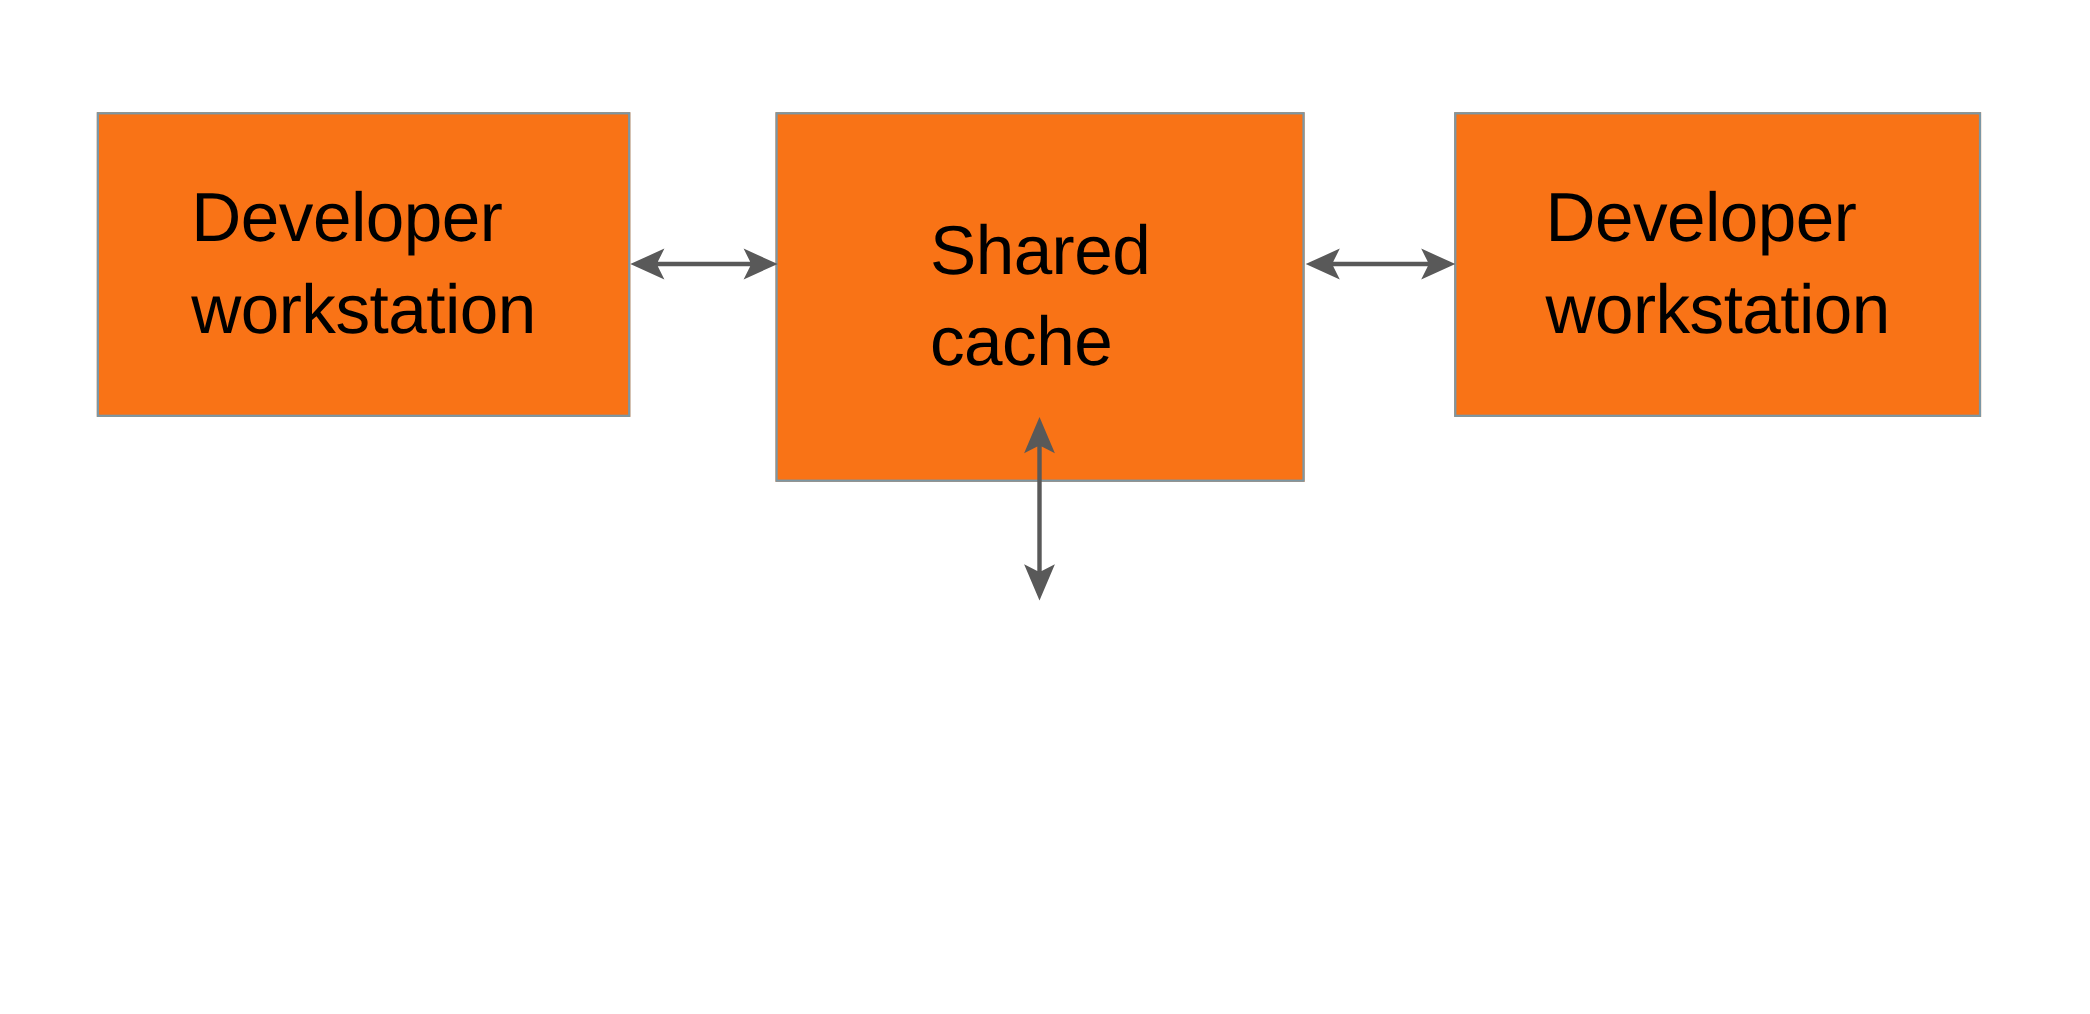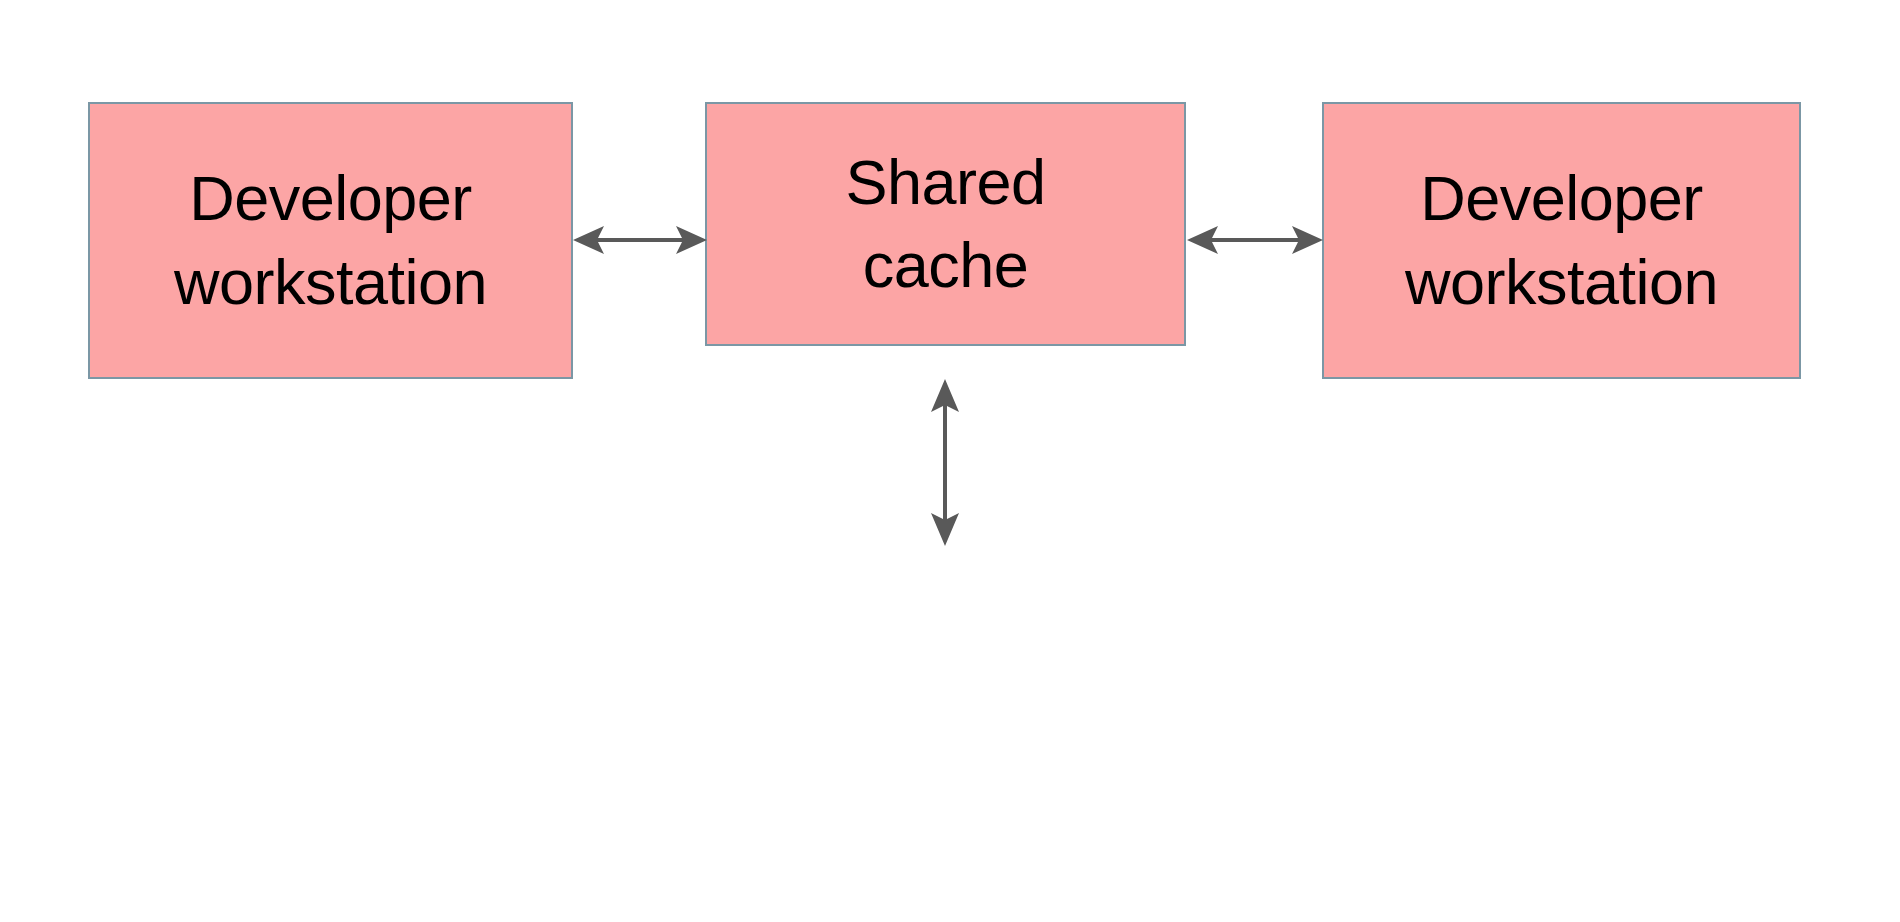--- a/index.html
+++ b/index.html
@@ -14,39 +14,38 @@
   #canvas {
     position: relative;
     width: 1900px;
     height: 922px;
     background: #ffffff;
     overflow: hidden;
   }
   .node {
     position: absolute;
     box-sizing: border-box;
-    background: #fca5a5;
+    background: #f97316;
     border: 2px solid #7b97a5;
     display: flex;
     align-items: center;
     justify-content: center;
-    text-align: center;
   }
   .node-label {
     color: #000000;
     font-family: "Liberation Sans", sans-serif;
     font-size: 63px;
     line-height: 1.32;
     font-weight: 400;
     letter-spacing: -0.5px;
     white-space: pre-line;
     padding: 0 6px;
   }
   #node-dev-left  { left: 88px;  top: 102px; width: 485px; height: 277px; }
-  #node-cache     { left: 705px; top: 102px; width: 481px; height: 244px; }
+  #node-cache     { left: 705px; top: 102px; width: 481px; height: 336px; }
   #node-dev-right { left: 1322px;top: 102px; width: 479px; height: 277px; }
   #node-ci        { left: 706px; top: 545px; width: 480px; height: 276px; }
 
   .edge {
     position: absolute;
     overflow: visible;
   }
   #edge-left-cache  { left: 570px;  top: 205px; width: 140px; height: 70px; }
   #edge-cache-right { left: 1184px; top: 205px; width: 142px; height: 70px; }
   #edge-cache-ci    { left: 910px;  top: 376px; width: 70px;  height: 173px; }

